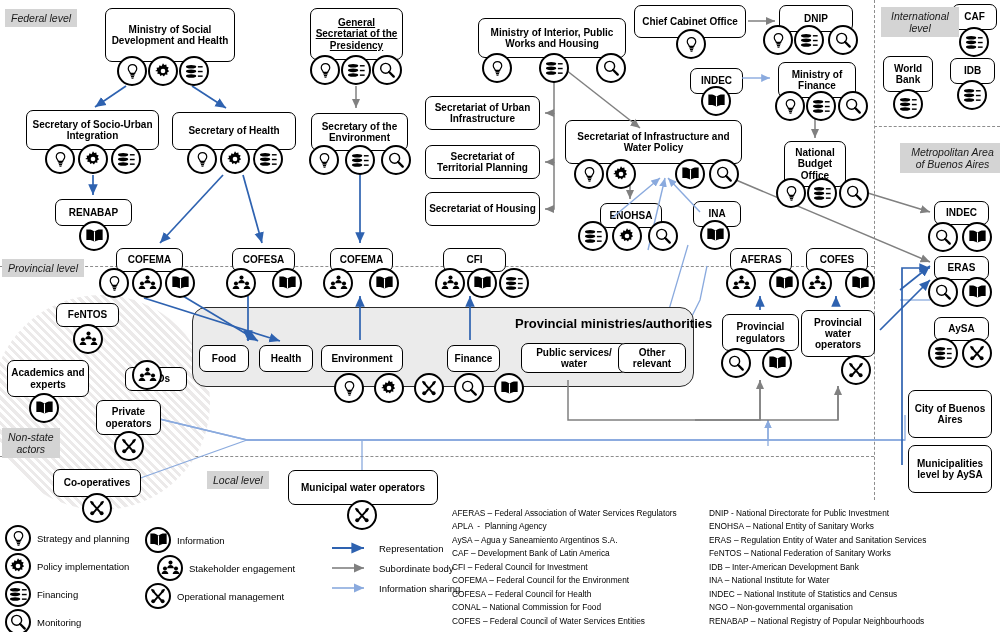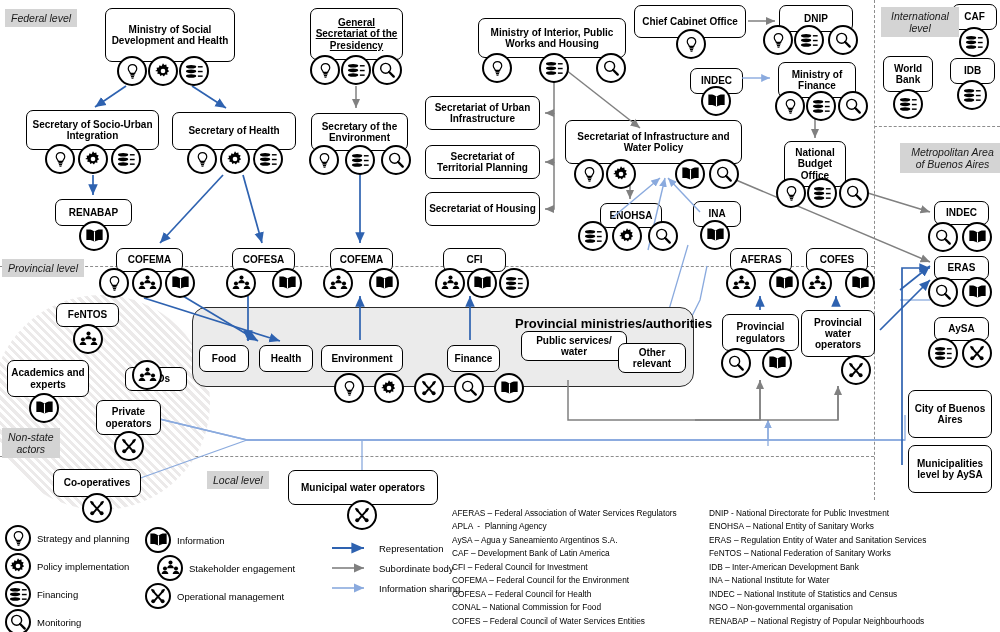--- a/index.html
+++ b/index.html
@@ -127,21 +127,21 @@
   <div class="box" style="left:730px;top:248px;width:62px;height:24px;">AFERAS</div>
   <div class="box" style="left:806px;top:248px;width:62px;height:24px;">COFES</div>
 
   <div class="box" style="left:722px;top:314px;width:77px;height:37px;">Provincial regulators</div>
   <div class="box" style="left:801px;top:310px;width:74px;height:47px;">Provincial water operators</div>
 
   <div class="box" style="left:199px;top:345px;width:50px;height:27px;z-index:4;">Food</div>
   <div class="box" style="left:259px;top:345px;width:54px;height:27px;z-index:4;">Health</div>
   <div class="box" style="left:321px;top:345px;width:82px;height:27px;z-index:4;">Environment</div>
   <div class="box" style="left:447px;top:345px;width:53px;height:27px;z-index:4;">Finance</div>
-  <div class="box" style="left:521px;top:331px;width:106px;height:30px;z-index:4;">Public services/ water</div>
+  <div class="box" style="left:521px;top:343px;width:106px;height:30px;z-index:4;">Public services/ water</div>
   <div class="box" style="left:618px;top:343px;width:68px;height:30px;z-index:4;">Other relevant</div>
 
   <div class="box" style="left:56px;top:303px;width:63px;height:24px;">FeNTOS</div>
   <div class="box" style="left:125px;top:339px;width:62px;height:24px;margin-top:28px;">NGOs</div>
   <div class="box" style="left:7px;top:360px;width:82px;height:37px;">Academics and experts</div>
   <div class="box" style="left:96px;top:400px;width:65px;height:35px;">Private operators</div>
   <div class="box" style="left:53px;top:469px;width:88px;height:28px;">Co-operatives</div>
 
   <div class="box" style="left:288px;top:470px;width:150px;height:35px;">Municipal water operators</div>
 

